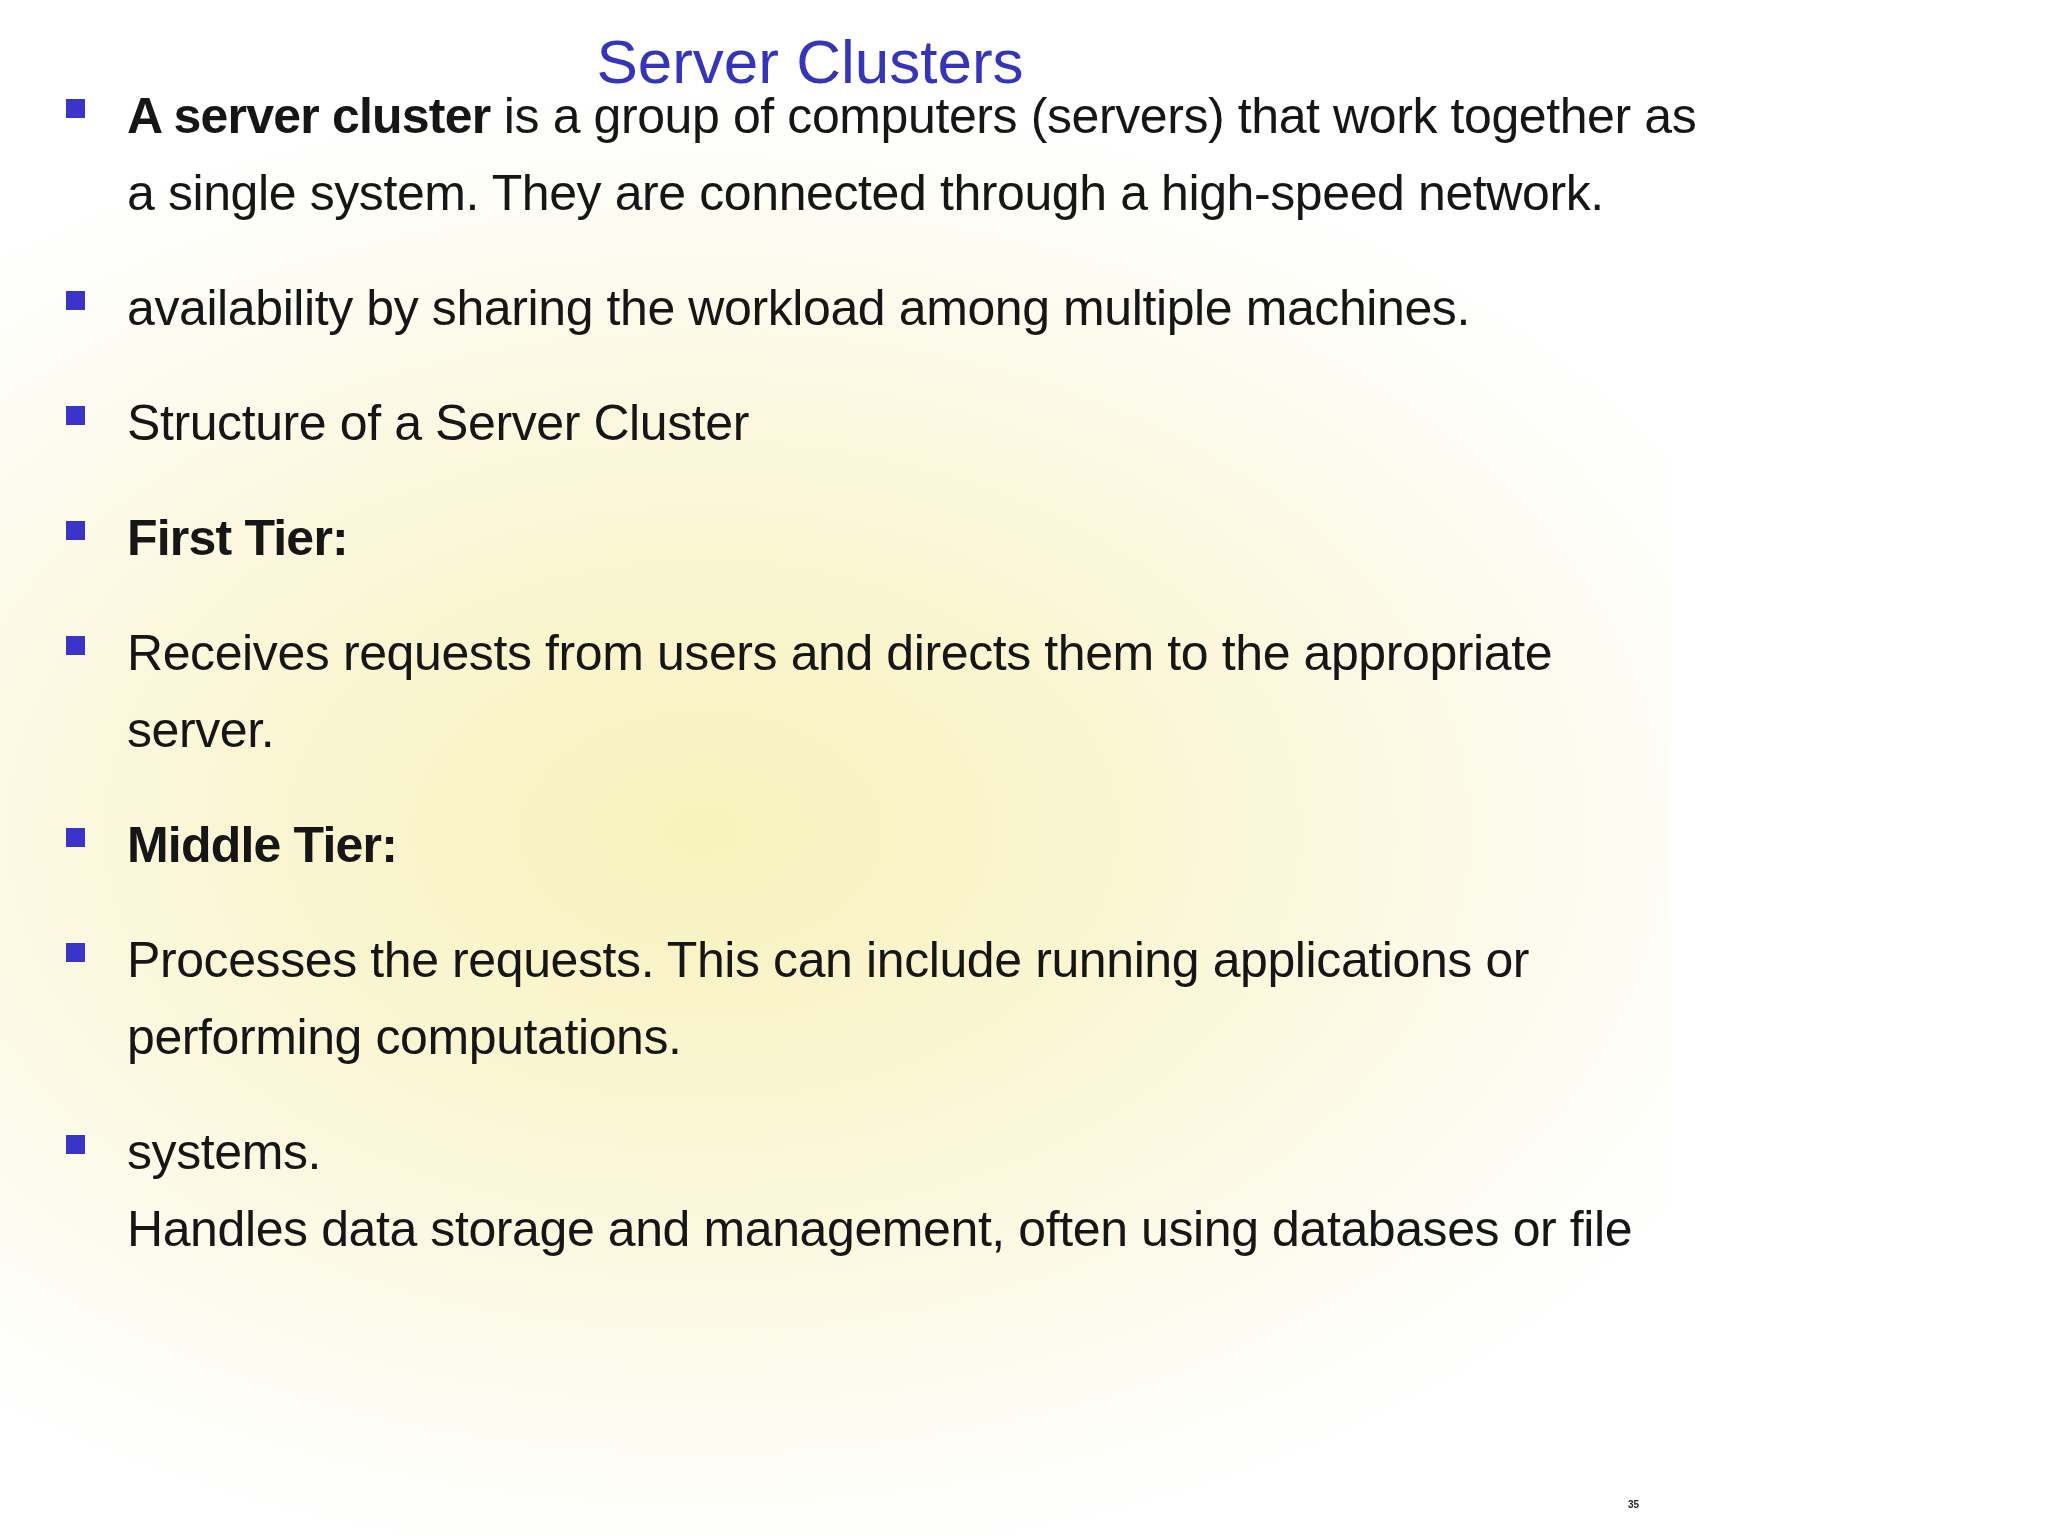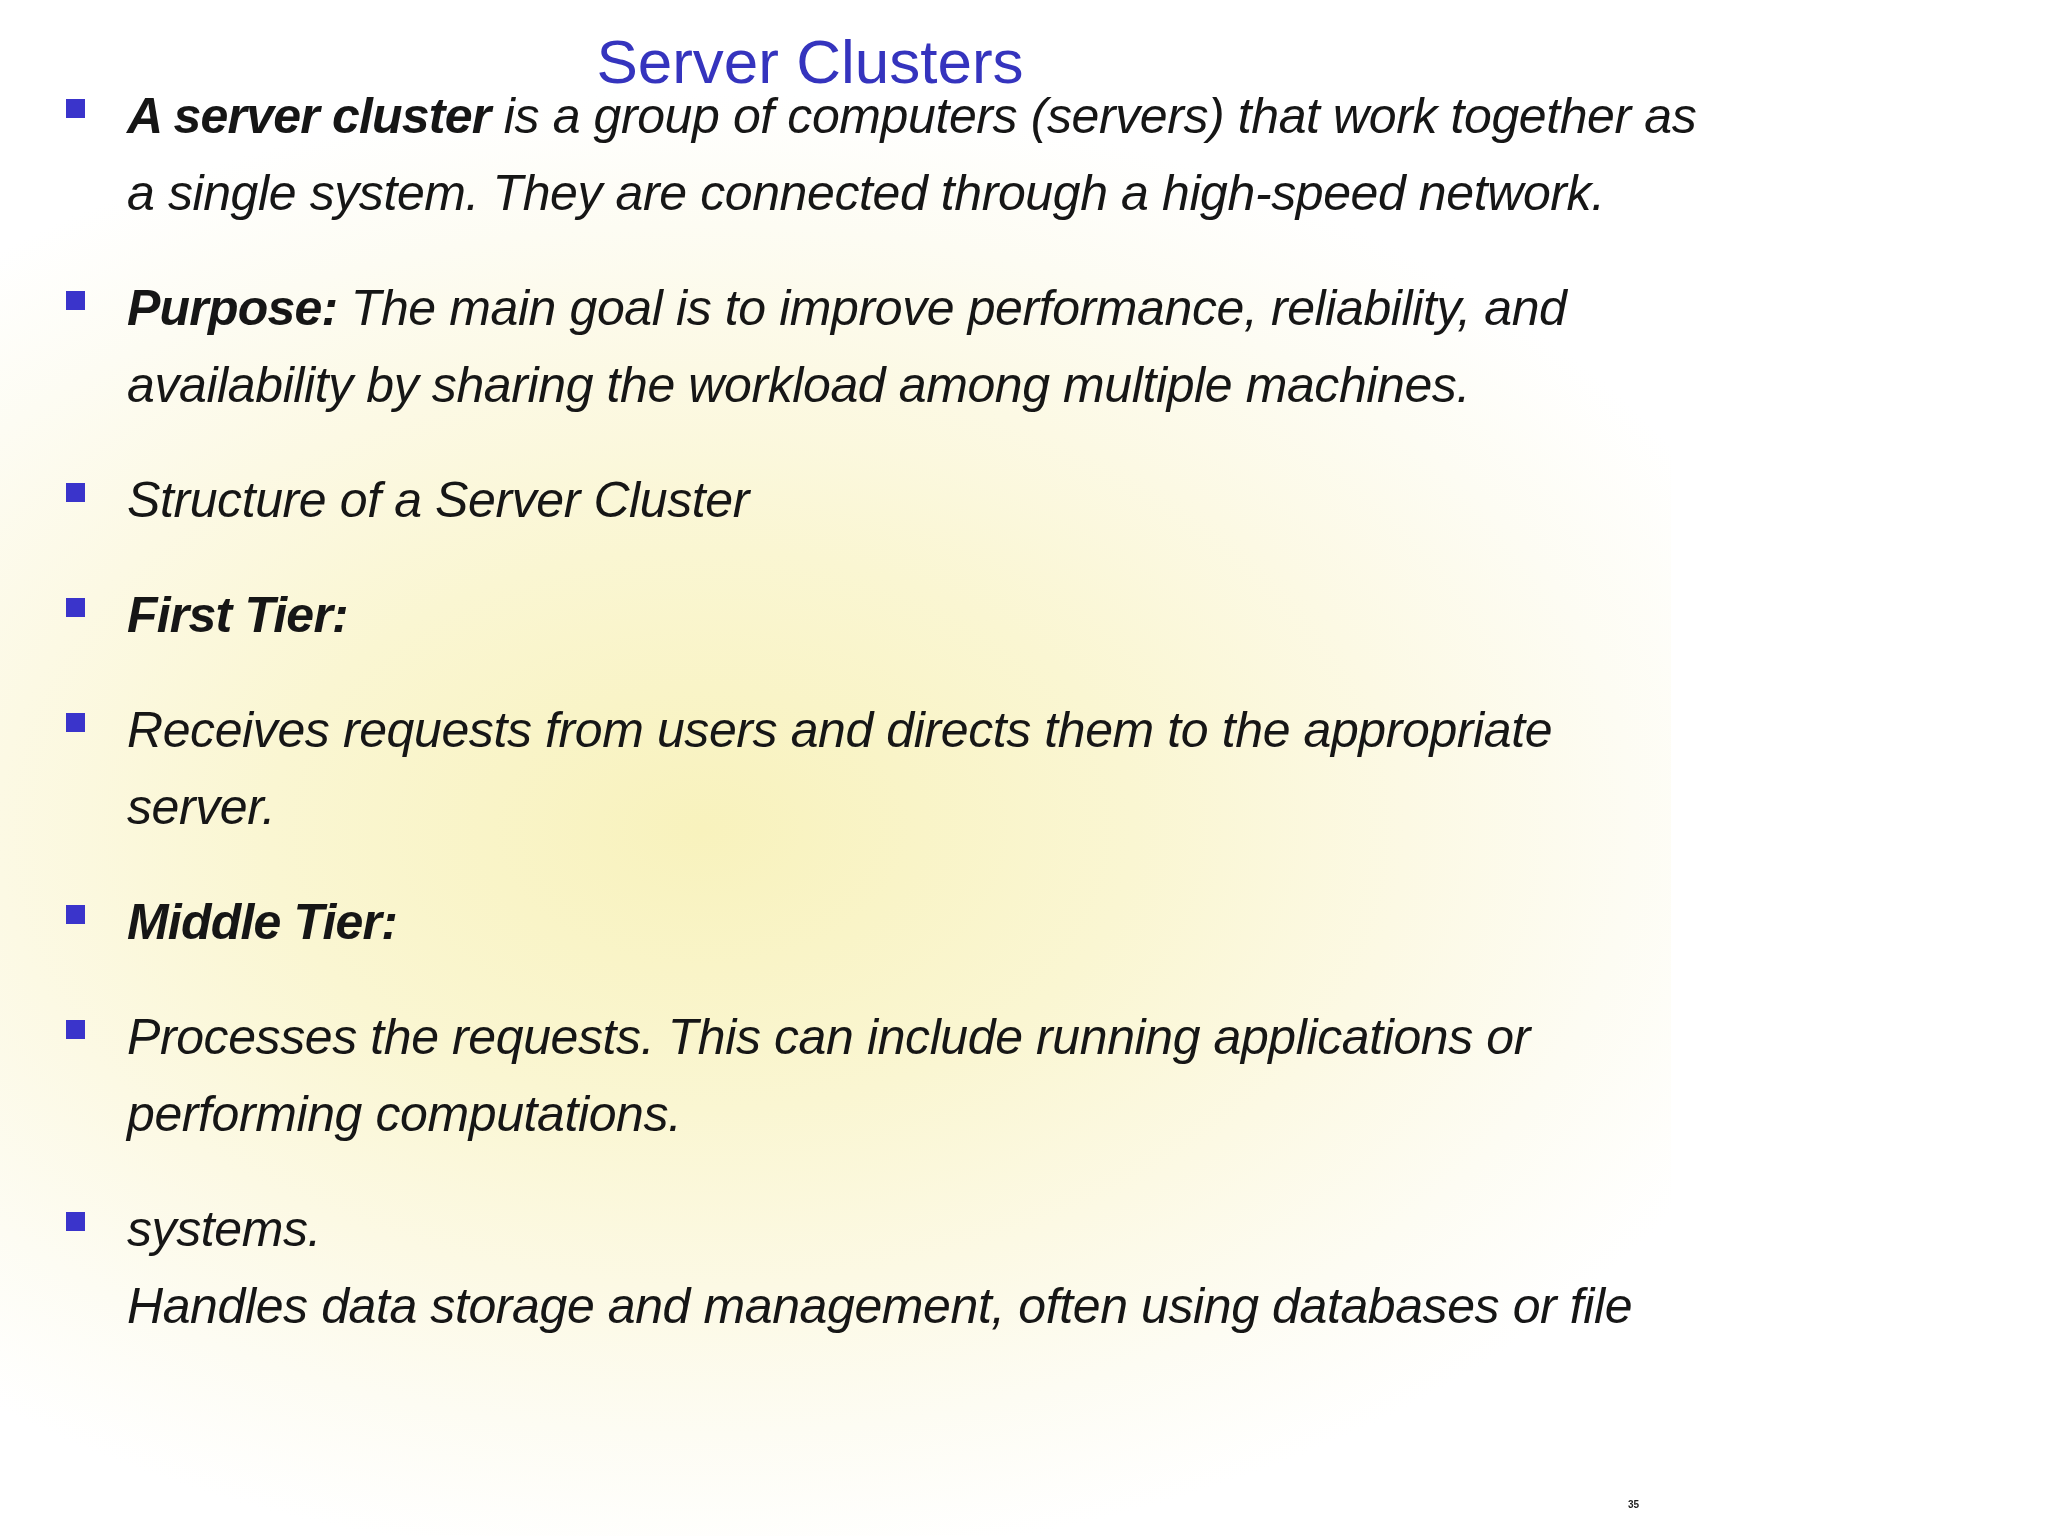--- a/index.html
+++ b/index.html
@@ -38,21 +38,20 @@
   .content {
     position: absolute;
     top: 78px;
     left: 66px;
     right: 30px;
   }
   ul.bullets {
     list-style: none;
     margin: 0;
     padding: 0;
-    font-style: italic;
   }
   ul.bullets > li {
     position: relative;
     padding-left: 61px;
     margin-bottom: 38px;
     font-size: 50px;
     line-height: 1.54;
     letter-spacing: -0.4px;
     color: var(--text-color, #161616);
   }
@@ -86,21 +85,20 @@
         <li>
     <span class="bullet-square"></span>
     <div>
             <div class="line"><span class="bold">A server cluster</span><span> is a group of computers (servers) that work together as</span></div>
             <div class="line"><span>a single system. They are connected through a high-speed network.</span></div>
           </div>
   </li>
         <li>
     <span class="bullet-square"></span>
     <div>
-            <div class="line"><span class="bold">Purpose:</span><span> The main goal is to improve performance, reliability, and</span></div>
             <div class="line"><span>availability by sharing the workload among multiple machines.</span></div>
           </div>
   </li>
         <li>
     <span class="bullet-square"></span>
     <div>
             <div class="line"><span>Structure of a Server Cluster</span></div>
           </div>
   </li>
         <li>

